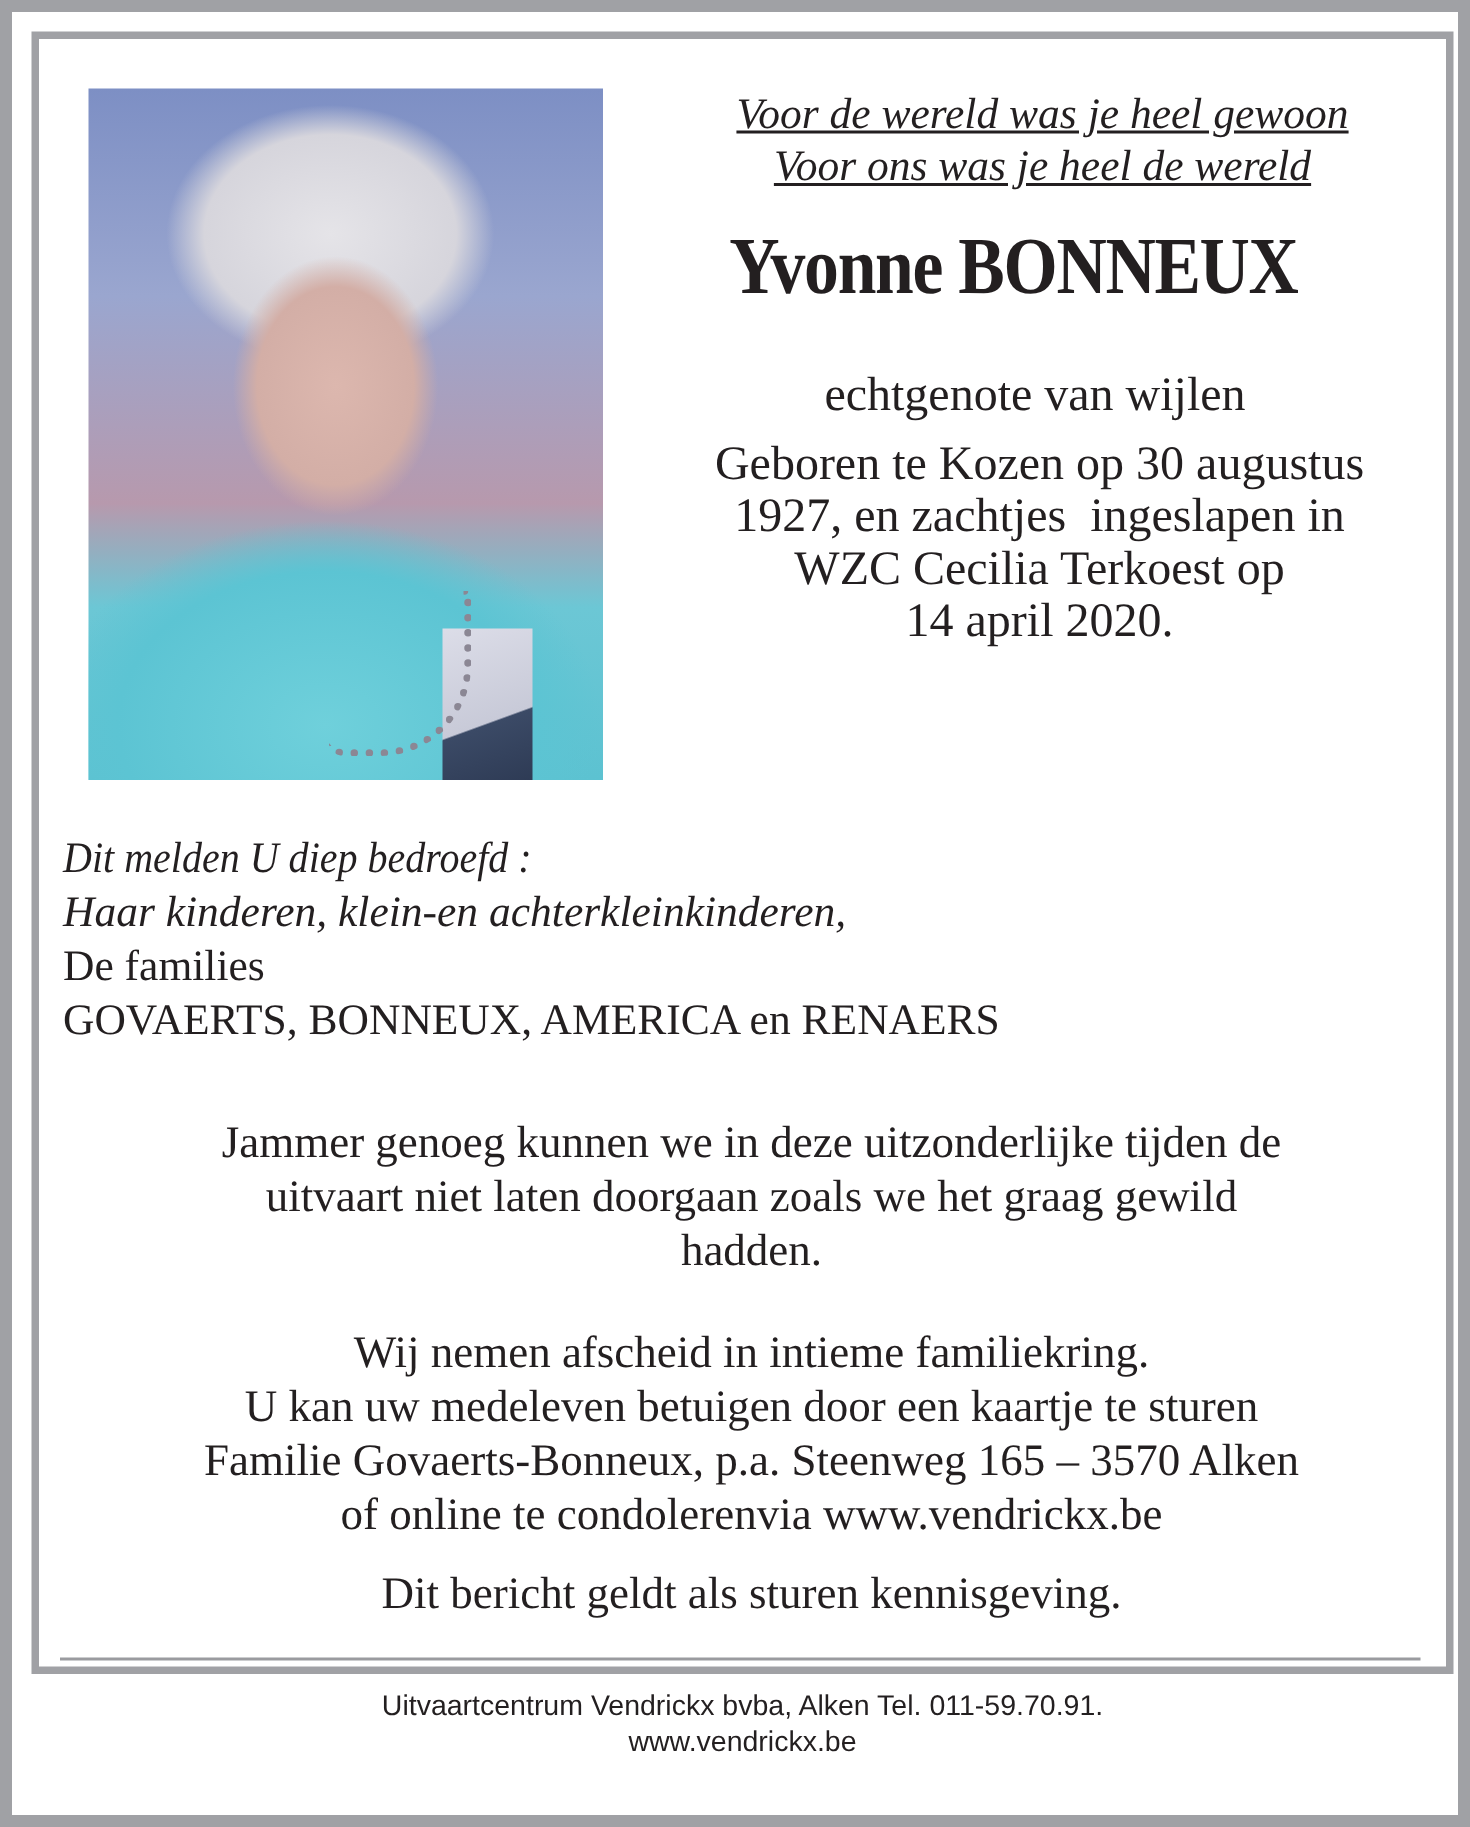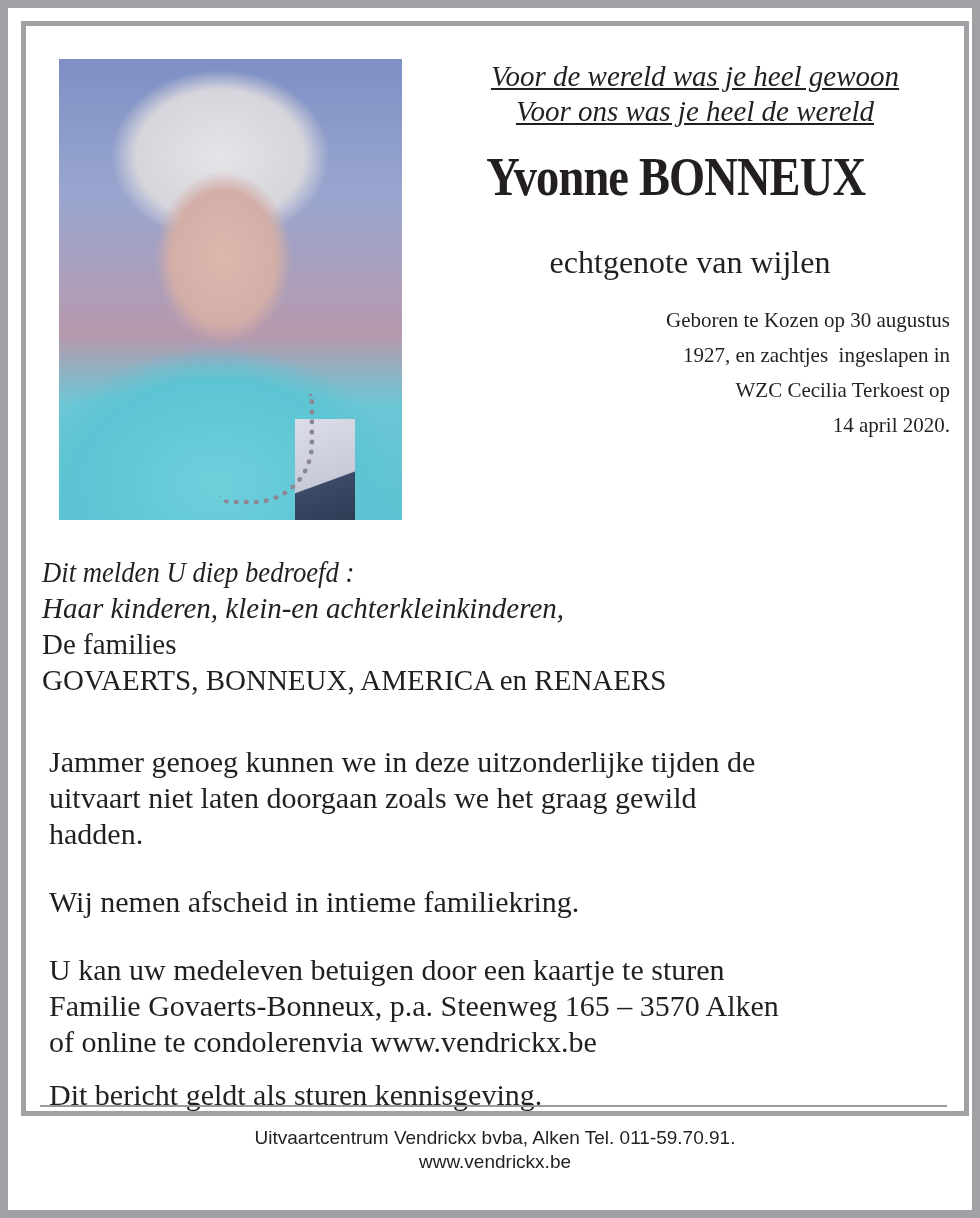--- a/index.html
+++ b/index.html
@@ -42,35 +42,35 @@
     position: absolute; left: 404px; top: 33px; width: 520px;
     text-align: center;
   }
   .verse { font-style: italic; font-size: 29px; line-height: 35px; margin: 0; padding-left: 10px; text-decoration: underline; }
   .name {
     font-weight: bold; font-size: 54px; line-height: 60px; margin: 18px 0 0 0;
     letter-spacing: -1px; transform: scaleX(0.86); transform-origin: 48% 50%;
     padding-right: 30px;
   }
   .spouse { font-size: 32px; line-height: 38px; margin: 36px 0 0 0; }
-  .born { font-size: 21px; line-height: 35px; margin: 22px 0 0 0; padding-left: 6px; text-align: right; }
+  .born { font-size: 32px; line-height: 35px; margin: 10px 0 0 0; padding-left: 6px; }
   .mourners {
     position: absolute; left: 16px; top: 528px; width: 880px;
     font-size: 29px; line-height: 36px;
   }
   .mourners .intro { font-style: italic; text-align: left; margin: 0; transform: scaleX(0.92); transform-origin: left; }
   .mourners .kids { font-style: italic; text-align: left; margin: 0; padding-right: 45px; }
   .mourners .fam { text-align: left; margin: 0; padding-right: 45px; }
   .body-text {
-    position: absolute; left: 23px; top: 718px; width: 880px;
-    font-size: 30px; line-height: 36px;
+    position: absolute; left: 35px; top: 718px; width: 880px;
+    text-align: center; font-size: 30px; line-height: 36px;
   }
   .body-text p { margin: 0; }
   .body-text .gap1 { margin-top: 32px; }
-  .body-text .gap2 { margin-top: 32px; }
+  .body-text .gap2 { }
   .body-text .gap3 { margin-top: 17px; }
   .divider {
     position: absolute; left: 14px; top: 1079px; width: 907px; height: 2px;
     background: #9a9b9f;
   }
   .footer {
     position: absolute; left: 0; top: 1100px; width: 938px; text-align: center;
     font-family: "Liberation Sans", "DejaVu Sans", sans-serif;
     font-size: 19px; line-height: 24px; color: #231f20;
   }

